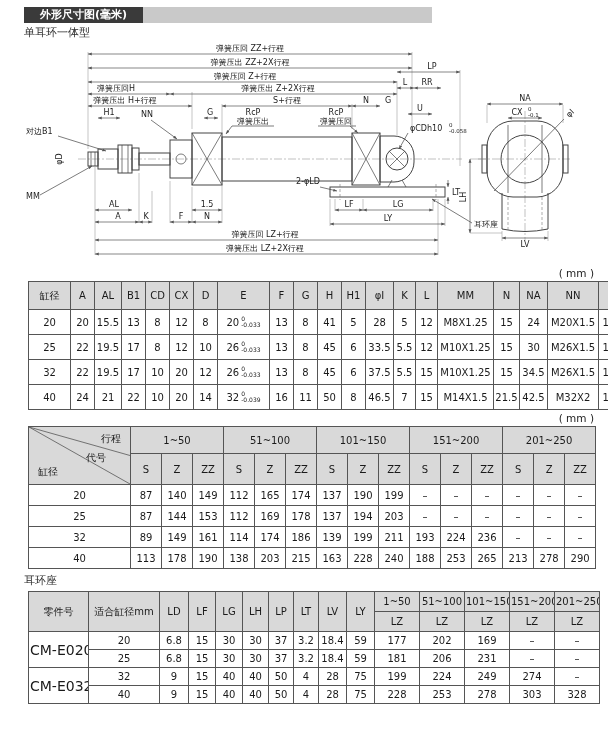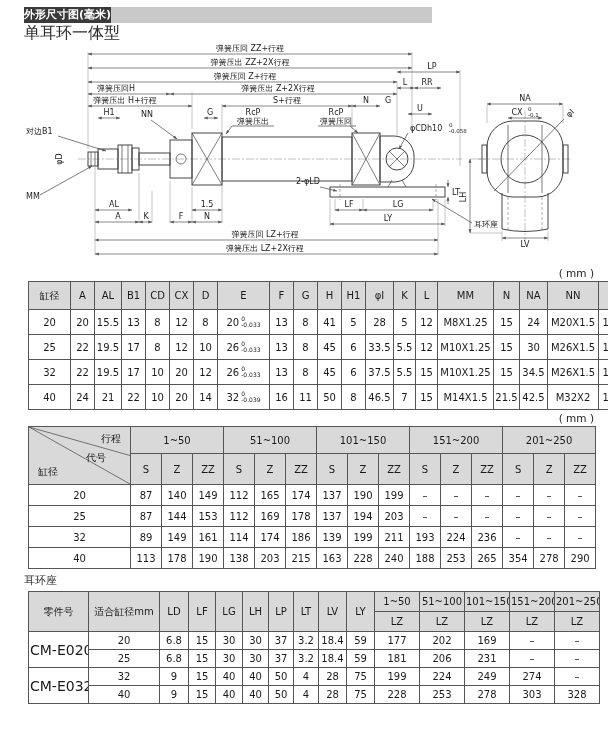--- a/index.html
+++ b/index.html
@@ -1,20 +1,20 @@
 <!DOCTYPE html>
 <html><head>
 <meta charset="utf-8">
 <style>
   html,body{margin:0;padding:0;background:#fff;}
   .page{position:relative;width:608px;height:748px;background:#fff;overflow:hidden;
         font-family:"DejaVu Sans","Liberation Sans",sans-serif;color:#1a1a1a;}
   .banner-row{display:flex;margin:7px 0 3px 24px;width:408px;height:16px;background:#c9c9c9;}
-  .banner-dark{background:#3a3a3a;color:#fff;font-size:11px;font-weight:bold;line-height:16px;padding:0 0;white-space:nowrap;}
-  .subtitles p{margin:3px 0 0 24px;font-size:16px;line-height:13px;color:#2a2a2a;}
+  .banner-dark{background:#3a3a3a;color:#fff;font-size:11px;font-weight:bold;line-height:16px;padding:0 16px;white-space:nowrap;}
+  .subtitles p{margin:3px 0 0 24px;font-size:11px;line-height:13px;color:#2a2a2a;}
   svg.drawing{display:block;margin-top:2px;}
   svg.drawing text{font-family:"DejaVu Sans","Liberation Sans",sans-serif;font-size:8px;fill:#222;text-anchor:middle;}
   svg.drawing text.as{text-anchor:start;}
   svg.drawing text.tny{font-size:5.5px;}
   .ln{fill:none;stroke:#444;stroke-width:1;}
   .th{fill:none;stroke:#444;stroke-width:.7;}
   .dim{fill:none;stroke:#555;stroke-width:.7;}
   .wit{fill:none;stroke:#888;stroke-width:.5;}
   .cl{fill:none;stroke:#999;stroke-width:.6;stroke-dasharray:8 2 2 2;}
   .dash{fill:none;stroke:#777;stroke-width:.6;stroke-dasharray:3 2;}
@@ -502,21 +502,21 @@
           <td>190</td>
           <td>138</td>
           <td>203</td>
           <td>215</td>
           <td>163</td>
           <td>228</td>
           <td>240</td>
           <td>188</td>
           <td>253</td>
           <td>265</td>
-          <td>354</td>
+          <td>213</td>
           <td>278</td>
           <td>290</td>
         </tr>
       </tbody>
   </table>
 
   <p class="bracket-label">耳环座</p>
 
   <table id="t3">
     <colgroup>

